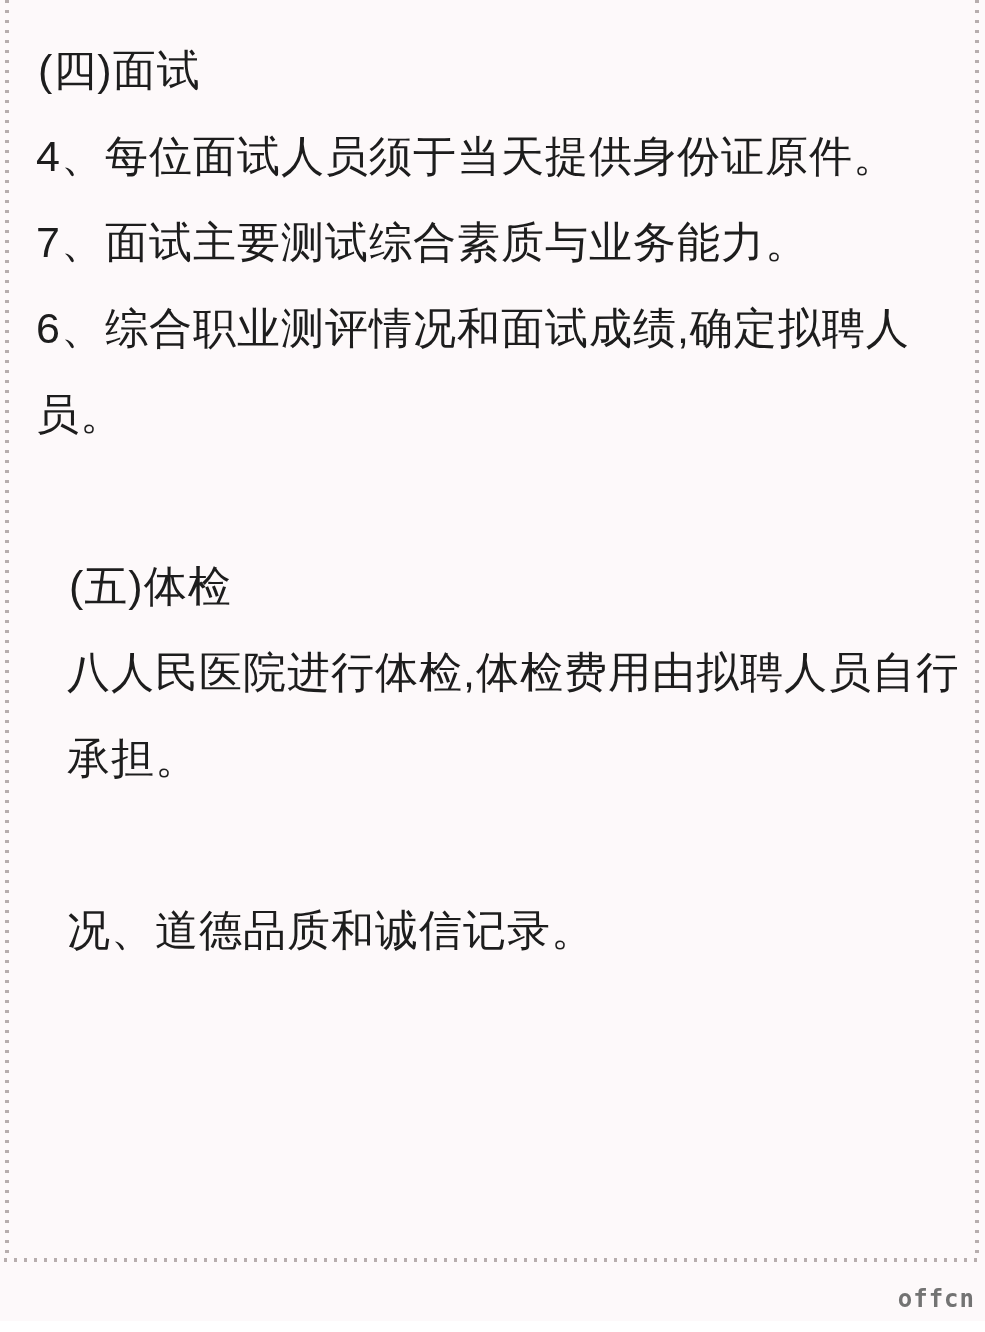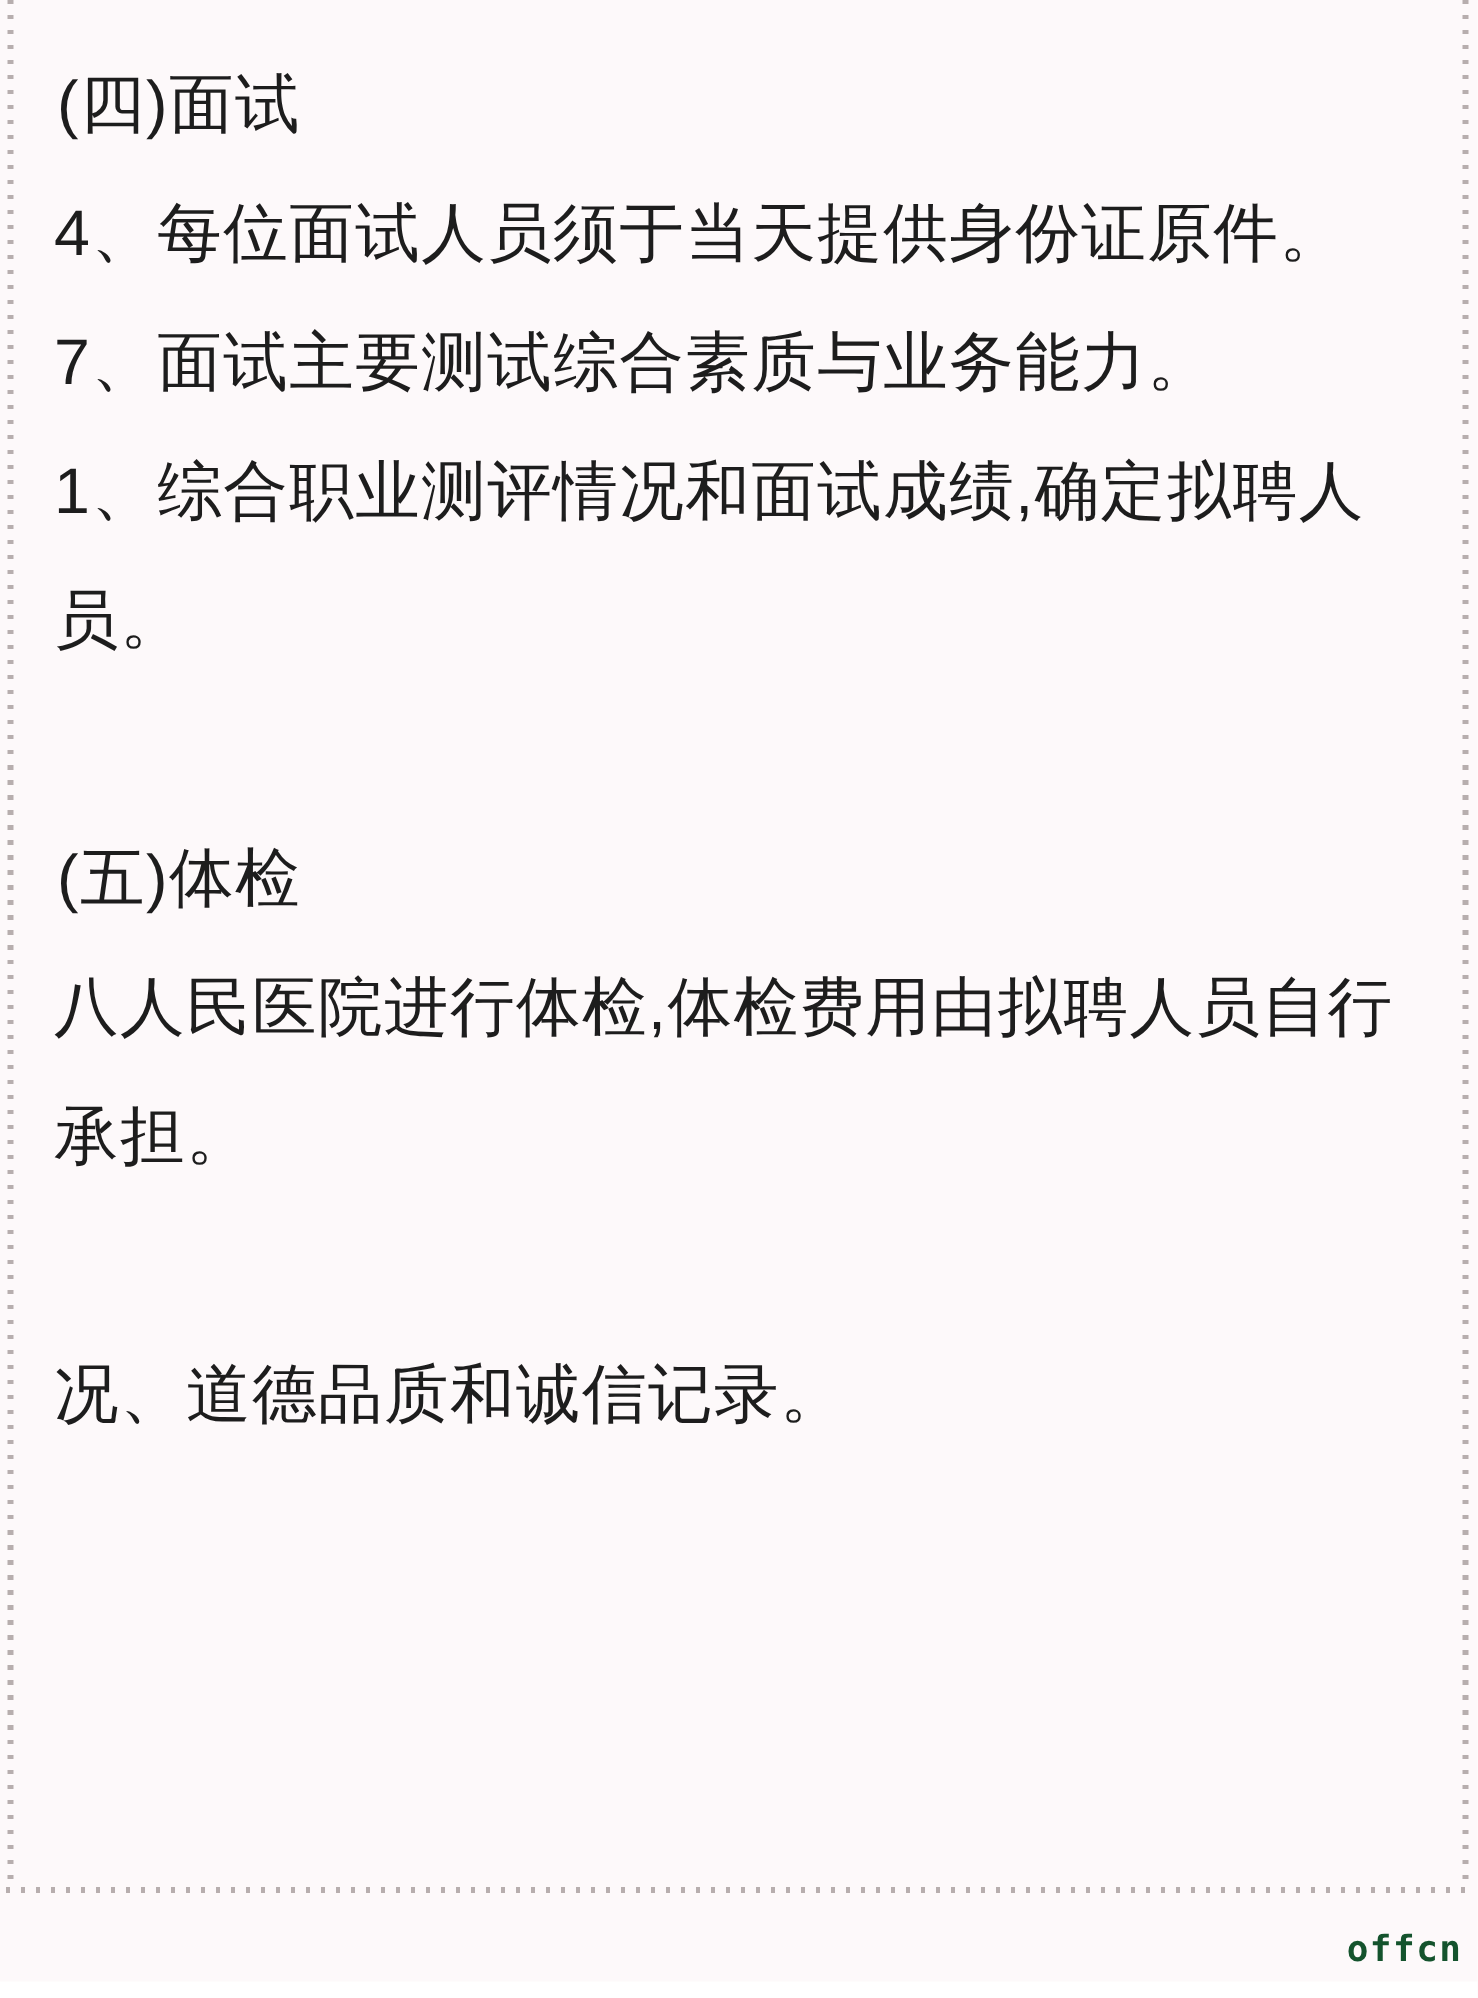--- a/index.html
+++ b/index.html
@@ -48,31 +48,32 @@
     height: 86px;
     line-height: 86px;
     white-space: nowrap;
     overflow: hidden;
   }
   .heading .line {
     padding-left: 2px;
   }
   .section-gap {
     margin-top: 86px;
+    margin-left: 31px;
   }
   
   .watermark {
     position: absolute;
     right: 10px;
     bottom: 8px;
     font-family: "DejaVu Sans Mono", monospace;
     font-weight: bold;
     font-size: 24px;
     letter-spacing: 1px;
-    color: #14532d;
+    color: #737373;
   }
 </style>
 </head>
 <body>
 
 <div class="page">
 
   <div class="border-v border-left"></div>
   <div class="border-v border-right"></div>
   <div class="border-bottom"></div>
@@ -83,21 +84,21 @@
       <div class="heading">
         <div class="line">(四)面试</div>
       </div>
       <div class="paragraph">
         <div class="line">4、每位面试人员须于当天提供身份证原件。</div>
       </div>
       <div class="paragraph">
         <div class="line">7、面试主要测试综合素质与业务能力。</div>
       </div>
       <div class="paragraph">
-        <div class="line">1、综合职业测评情况和面试成绩,确定拟聘人</div>
+        <div class="line">6、综合职业测评情况和面试成绩,确定拟聘人</div>
         <div class="line">员。</div>
       </div>
     </div>
 
     <div class="section section-gap">
       <div class="heading">
         <div class="line">(五)体检</div>
       </div>
       <div class="paragraph">
         <div class="line">八人民医院进行体检,体检费用由拟聘人员自行</div>

